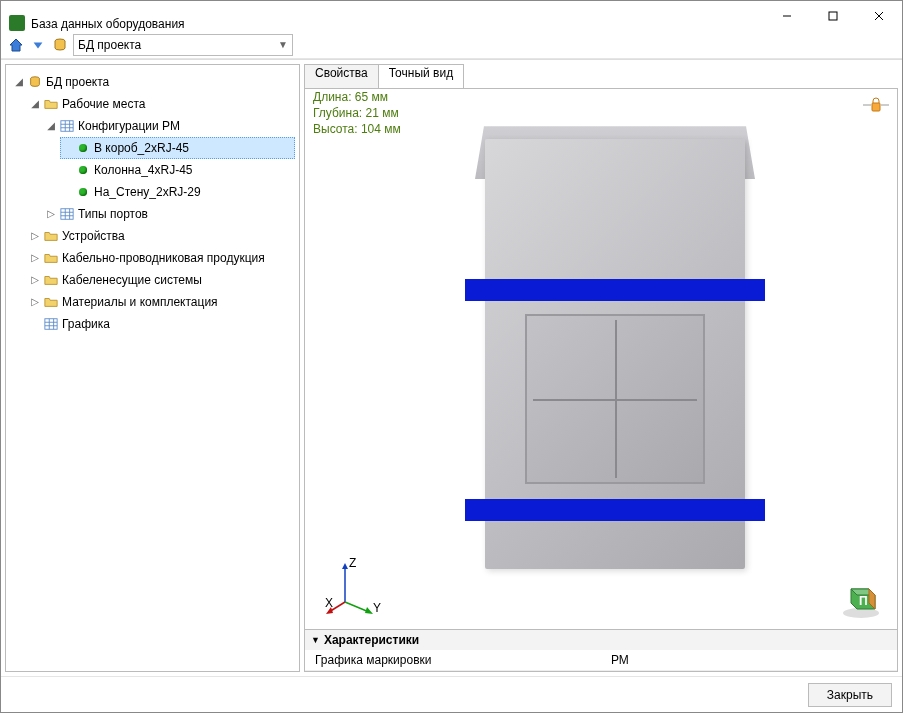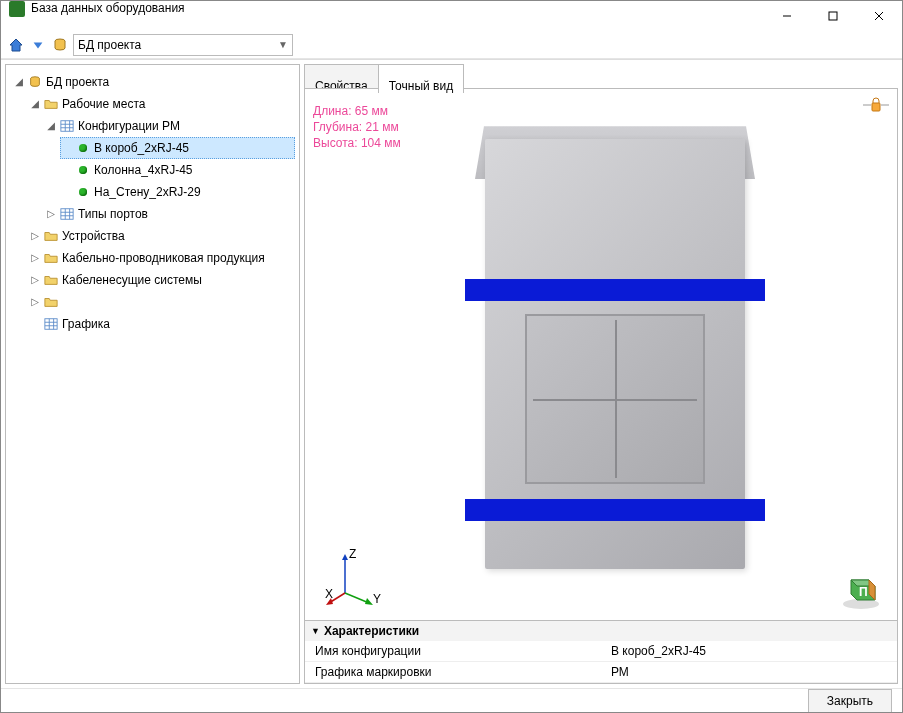--- a/index.html
+++ b/index.html
@@ -1,58 +1,58 @@
 <!DOCTYPE html>
 <html><head>
 <meta charset="utf-8">
 <style>
 * { box-sizing: border-box; margin: 0; padding: 0; font-family: "Segoe UI", Tahoma, sans-serif; font-size: 12px; }
 body { background: #fff; width: 903px; height: 713px; overflow: hidden; display: flex; flex-direction: column; border: 1px solid #888; }
-.titlebar { height: 30px; display: flex; align-items: flex-start; padding: 0 0 0 8px; background: #fff; }
+.titlebar { height: 30px; display: flex; align-items: flex-end; padding: 0 0 0 8px; background: #fff; }
 .titlebar .appicon { width: 16px; height: 16px; background: #2a7a2a; border-radius: 2px; margin-right: 6px; }
 .titlebar .title { flex: 1; }
 .titlebar .wbtn { width: 46px; height: 30px; display: flex; align-items: center; justify-content: center; }
 .toolbar { height: 28px; display: flex; align-items: center; padding: 2px 6px; gap: 4px; border-bottom: 1px solid #e5e5e5; }
 .toolbar .ticon { width: 18px; height: 18px; display: flex; align-items: center; justify-content: center; }
 .toolbar .combo { flex: 0 0 220px; height: 22px; border: 1px solid #bbb; background: #fff; display: flex; align-items: center; padding: 0 4px; justify-content: space-between; }
 .toolbar .combo .cd { font-size: 10px; color: #666; }
 .workarea { flex: 1; display: flex; border-top: 1px solid #ddd; }
 .tree { width: 295px; border: 1px solid #bbb; margin: 4px; padding: 6px 4px; overflow: auto; }
 .tree ul { list-style: none; padding-left: 16px; }
 .tree > ul { padding-left: 2px; }
 .tree li { line-height: 20px; white-space: nowrap; }
 .tree .row { display: flex; align-items: center; gap: 3px; padding: 1px 2px; }
 .tree .row.sel { background: #cde8ff; border: 1px dotted #5aa0e0; padding: 0 1px; }
 .tree .tw { width: 10px; text-align: center; color: #666; font-size: 10px; }
 .tree .ic { width: 16px; height: 16px; display: inline-flex; align-items: center; justify-content: center; font-size: 11px; }
 .ic-db svg, .ic-folder svg, .ic-grid svg { width: 14px; height: 14px; }
 .ic-dot { width: 8px; height: 8px; border-radius: 50%; background: #2bb52b; box-shadow: inset -1px -1px 2px #0a640a; }
 .rightpane { flex: 1; display: flex; flex-direction: column; margin: 4px 4px 4px 0; }
 .tabs { display: flex; height: 24px; }
-.tab { border: 1px solid #bbb; padding: 14px 10px; background: #f3f3f3; border-bottom: none; margin-right: -1px; }
+.tab { border: 1px solid #bbb; padding: 1px 10px; background: #f3f3f3; border-bottom: none; margin-right: -1px; }
 .tab.active { background: #fff; position: relative; z-index: 2; }
 .viewbox { flex: 1; border: 1px solid #bbb; display: flex; flex-direction: column; }
 .viewport { flex: 1; position: relative; background: #fff; overflow: hidden; }
-.dims { position: absolute; top: 14px; left: 8px; color: #ec4899; line-height: 16px; }
+.dims { position: absolute; top: 0; left: 8px; color: #4d7c0f; line-height: 16px; }
 .lockicon { position: absolute; top: 8px; right: 8px; width: 26px; height: 16px; display: flex; align-items: center; justify-content: center; }
 .axes { position: absolute; left: 20px; bottom: 12px; width: 60px; height: 60px; }
 .cube3d { position: absolute; right: 14px; bottom: 10px; width: 44px; height: 44px; }
 .model { position: absolute; left: 160px; top: 30px; width: 300px; height: 470px; }
 .model .body { position: absolute; left: 20px; top: 20px; width: 260px; height: 430px; background: linear-gradient(135deg,#d7d7da 0%,#bcbcc0 60%,#a9a9ae 100%); border-radius: 2px; box-shadow: 2px 2px 6px rgba(0,0,0,0.15); }
 .model .topcap { position: absolute; left: 10px; top: 0; width: 280px; height: 60px; background: linear-gradient(180deg,#d0d0d4,#bcbcc0); transform: perspective(300px) rotateX(20deg); transform-origin: bottom; }
 .model .bluebar { position: absolute; left: 0; width: 300px; height: 22px; background: #0a1bd6; }
 .model .bluebar.b1 { top: 160px;} .model .bluebar.b2 { top: 380px; }
 .model .window { position: absolute; left: 60px; top: 195px; width: 180px; height: 170px; background: linear-gradient(135deg,#c3c3c7,#aaaaae); border: 2px solid #9a9a9e; }
 .model .window::before { content:""; position:absolute; left:50%; top:4px; bottom:4px; width:2px; background:#8a8a8e; }
 .model .window .pane { position:absolute; top:50%; left:6px; right:6px; height:2px; background:#8a8a8e; }
 .propsection { border-top: 1px solid #bbb; }
 .propsection .hdr { background: #f3f3f3; padding: 3px 6px; font-weight: bold; display: flex; align-items: center; gap: 4px; }
 .propsection table { width: 100%; border-collapse: collapse; }
 .propsection td { padding: 3px 10px; border-bottom: 1px solid #eee; width: 50%; }
-.footer { height: 24px; display: flex; align-items: center; justify-content: flex-end; padding: 0 10px; border-top: 1px solid #e5e5e5; }
+.footer { height: 36px; display: flex; align-items: center; justify-content: flex-end; padding: 0 10px; border-top: 1px solid #e5e5e5; }
 .footer button { padding: 4px 18px; background: #f3f3f3; border: 1px solid #bbb; }
 </style>
 </head>
 <body>
 
 <div class="titlebar">
   <div class="appicon"></div>
   <div class="title">База данных оборудования</div>
   <div class="wbtn">
       <svg width="10" height="10">
@@ -217,20 +217,21 @@
               </div>
             </li>
           <li>
               <div class="row">
                 <span class="tw">▷</span>
                 <span class="ic ic-folder">
                   <svg viewBox="0 0 16 16">
                     <path d="M1 4 h5 l1 2 h8 v7 H1 Z" fill="#f2d26b" stroke="#b89030"></path>
                   </svg>
                 </span>
+                <span>Материалы и комплектация</span>
               </div>
             </li>
           <li>
               <div class="row">
                 <span class="tw"></span>
                 <span class="ic ic-grid">
                   <svg viewBox="0 0 16 16">
                     <rect x="1" y="2" width="14" height="12" fill="#fff" stroke="#5a8ac8"></rect>
                     <line x1="1" y1="6" x2="15" y2="6" stroke="#5a8ac8"></line>
                     <line x1="1" y1="10" x2="15" y2="10" stroke="#5a8ac8"></line>
@@ -298,24 +299,20 @@
         </svg>
       </div>
 
       <div class="propsection">
         <div class="hdr">
           <span style="font-size:9px;">▼</span>
           <span>Характеристики</span>
         </div>
         <table>
           <tbody>
-              <tr>
-            <td>Имя конфигурации</td>
-            <td>В короб_2xRJ-45</td>
-          </tr>
           <tr>
             <td>Графика маркировки</td>
             <td>РМ</td>
           </tr>
         </tbody>
           </table>
       </div>
     </div>
   </div>
 </div>

